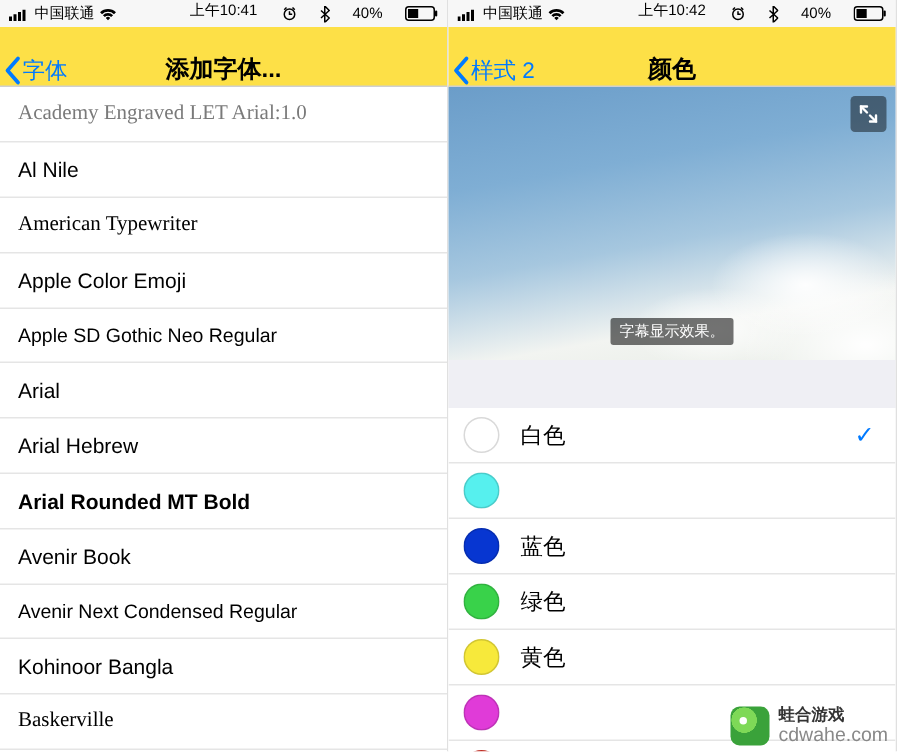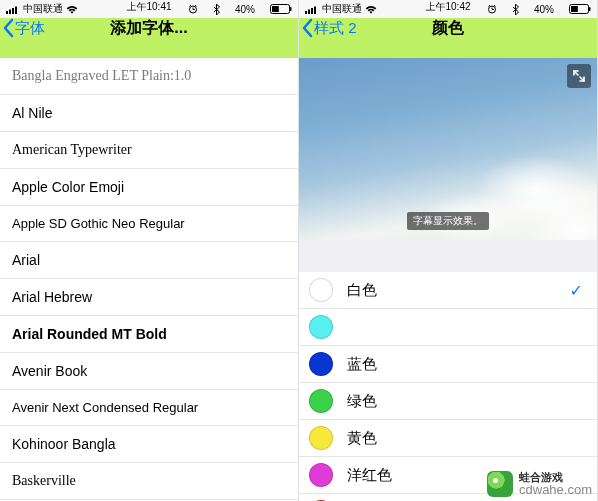--- a/index.html
+++ b/index.html
@@ -33,22 +33,22 @@
   }
   .status .left { display: flex; align-items: center; gap: 3px; flex: 1; }
   .status .center { flex: 0 0 auto; }
   .status .right { display: flex; align-items: center; gap: 15px; flex: 1; justify-content: flex-end; }
   .signal svg, .wifi svg, .alarm svg, .bt svg, .batt svg { display: block; }
 
   
   .nav {
     height: 40px;
     display: flex;
-    align-items: flex-start;
-    background: #bef264;
+    align-items: flex-end;
+    background: #fde047;
     border-bottom: 1px solid #d0d0d0;
     position: relative;
   }
   .nav .back {
     display: flex;
     align-items: center;
     color: #007aff;
     font-size: 15px;
     padding-left: 2px;
     cursor: pointer;
@@ -234,21 +234,21 @@
     <div class="back">
       <svg width="12" height="20" viewBox="0 0 12 20">
           <path d="M10 2 L3 10 L10 18" stroke="#007aff" stroke-width="2.5" fill="none" stroke-linecap="round" stroke-linejoin="round"></path>
         </svg>
       <span>字体</span>
     </div>
     <div class="title">添加字体...</div>
   </div>
 
   <div class="font-list" id="font-list">
-      <div class="font-row" style="font-family:'Academy Engraved LET',serif;color:#7a7a7a;">Bangla Engraved LET Plain:1.0</div>
+      <div class="font-row" style="font-family:'Academy Engraved LET',serif;color:#7a7a7a;">Academy Engraved LET Arial:1.0</div>
       <div class="font-row" style="font-family:'Al Nile',sans-serif;">Al Nile</div>
       <div class="font-row" style="font-family:'American Typewriter',serif;">American Typewriter</div>
       <div class="font-row" style="font-family:-apple-system,sans-serif;">Apple Color Emoji</div>
       <div class="font-row" style="font-family:'Apple SD Gothic Neo',sans-serif;font-size:13px;">Apple SD Gothic Neo Regular</div>
       <div class="font-row" style="font-family:Arial,sans-serif;">Arial</div>
       <div class="font-row" style="font-family:'Arial Hebrew',Arial,sans-serif;">Arial Hebrew</div>
       <div class="font-row selected" style="font-family:'Arial Rounded MT Bold',Arial,sans-serif;font-weight:700;">Arial Rounded MT Bold</div>
       <div class="font-row" style="font-family:'Avenir',sans-serif;font-weight:300;">Avenir Book</div>
       <div class="font-row" style="font-family:'Avenir Next Condensed',sans-serif;font-size:13px;">Avenir Next Condensed Regular</div>
       <div class="font-row" style="font-family:'Kohinoor Bangla',sans-serif;">Kohinoor Bangla</div>
@@ -337,21 +337,20 @@
       <div class="color-row">
         <div class="swatch" style="background: rgb(57, 210, 74);"></div>
         <div class="label">绿色</div>
       </div>
       <div class="color-row">
         <div class="swatch" style="background: rgb(247, 233, 59);"></div>
         <div class="label">黄色</div>
       </div>
       <div class="color-row">
         <div class="swatch" style="background: rgb(224, 59, 216);"></div>
-        <div class="label">洋红色</div>
       </div>
       <div class="color-row">
         <div class="swatch" style="background: rgb(224, 53, 43);"></div>
       </div>
     </div>
 </div>
 
 <div class="wm">
   <div class="logo"></div>
   <div class="txt">

